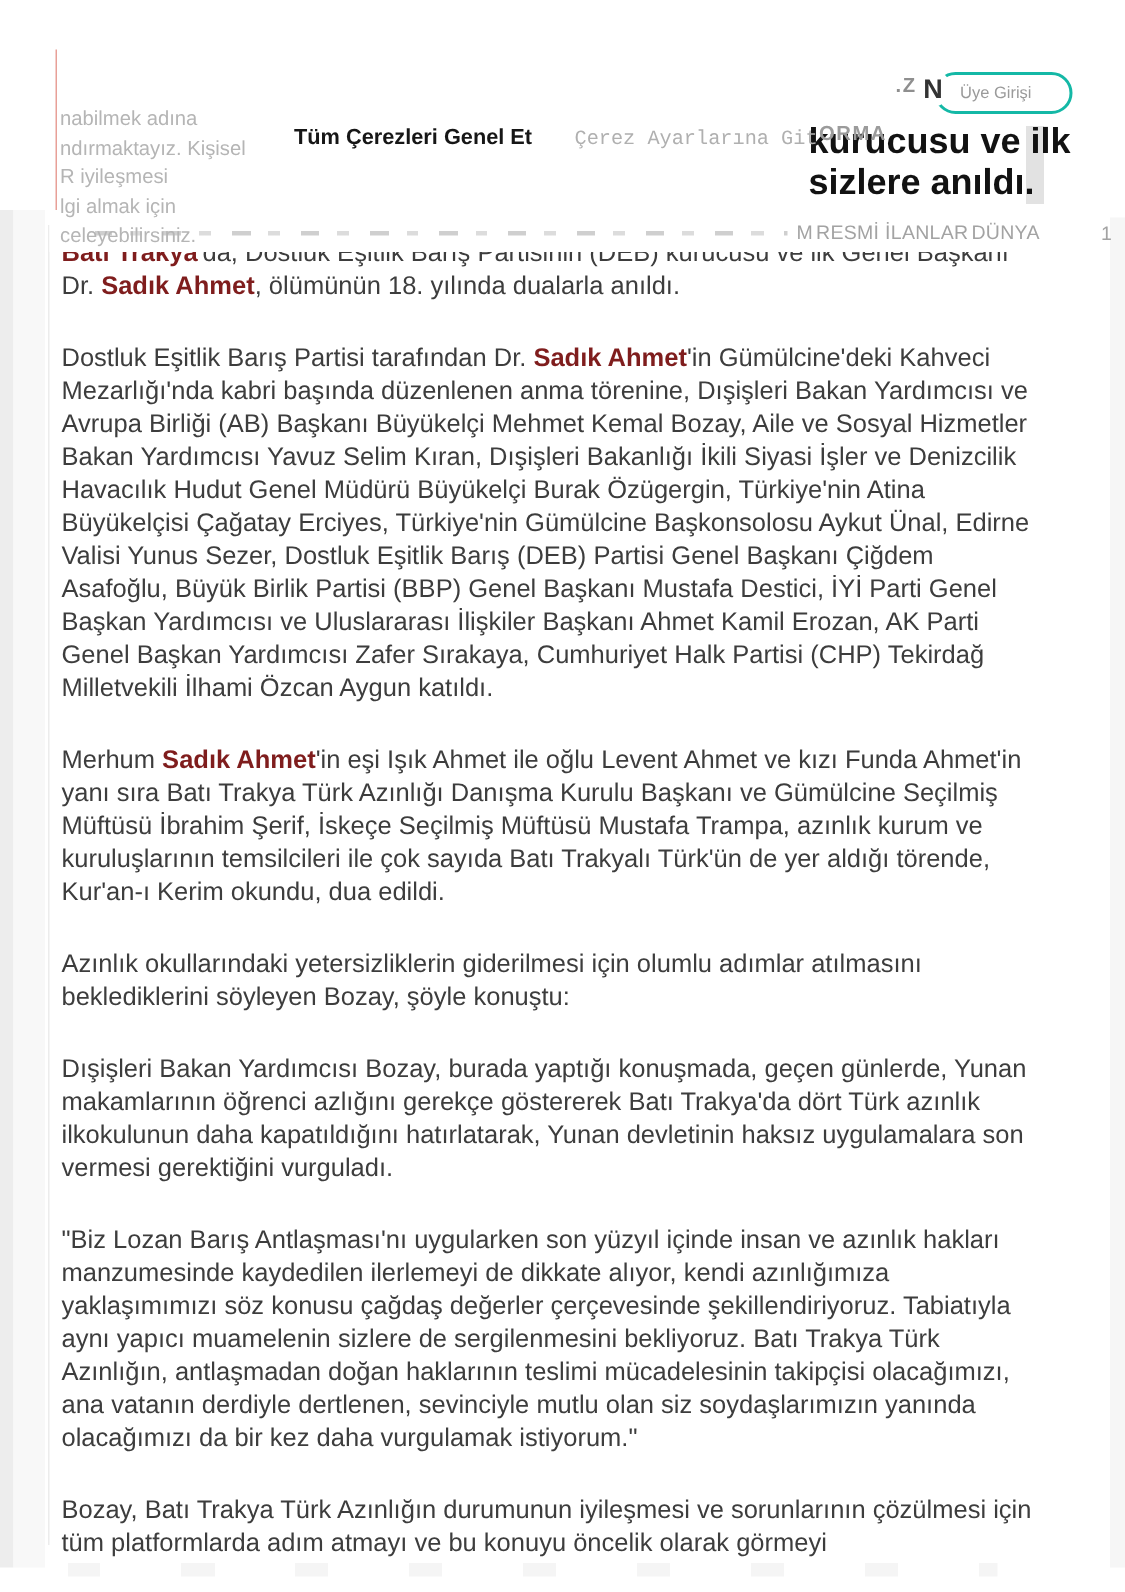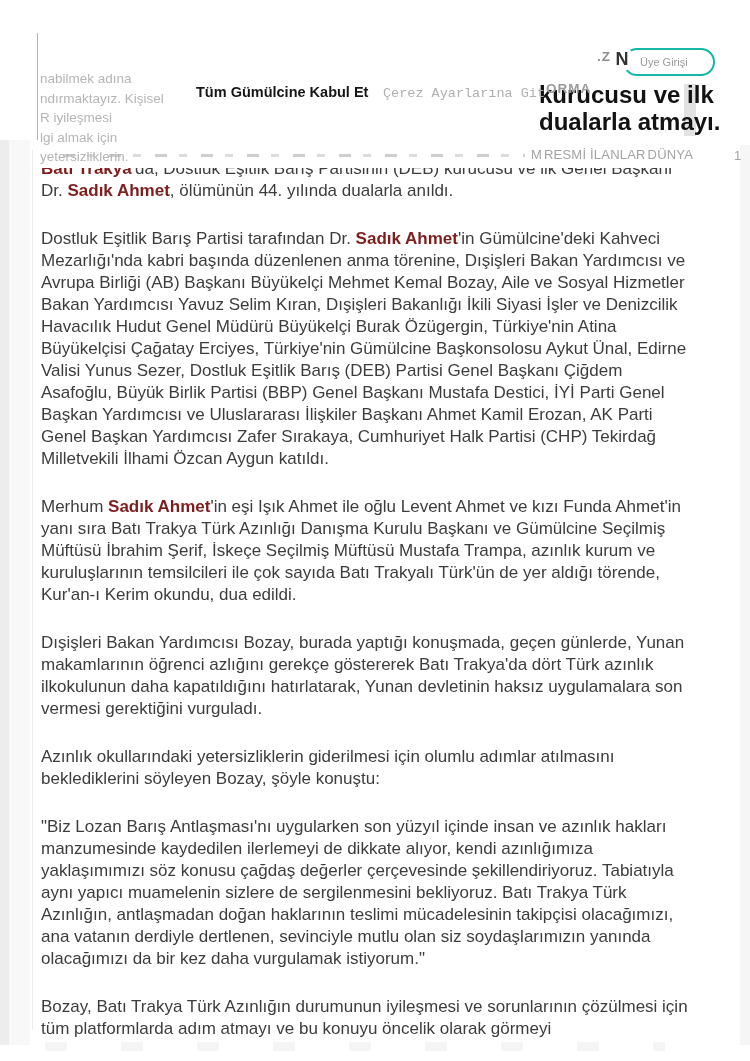--- a/index.html
+++ b/index.html
@@ -55,46 +55,46 @@
 <body>
 
 <div class="page">
 
   <div class="gutter-left-dark"></div>
   <div class="gutter-left-light"></div>
   <div class="gutter-right"></div>
   <div class="card-hairline"></div>
 
   <div class="article" id="article">
-      <p><b>Batı Trakya</b><span>'da, Dostluk Eşitlik Barış Partisinin (DEB) kurucusu ve ilk Genel Başkanı Dr. </span><b>Sadık Ahmet</b><span>, ölümünün 44. yılında dualarla anıldı.</span></p>
+      <p><b>Batı Trakya</b><span>'da, Dostluk Eşitlik Barış Partisinin (DEB) kurucusu ve ilk Genel Başkanı Dr. </span><b>Sadık Ahmet</b><span>, ölümünün 18. yılında dualarla anıldı.</span></p>
       <p><span>Dostluk Eşitlik Barış Partisi tarafından Dr. </span><b>Sadık Ahmet</b><span>'in Gümülcine'deki Kahveci Mezarlığı'nda kabri başında düzenlenen anma törenine, Dışişleri Bakan Yardımcısı ve Avrupa Birliği (AB) Başkanı Büyükelçi Mehmet Kemal Bozay, Aile ve Sosyal Hizmetler Bakan Yardımcısı Yavuz Selim Kıran, Dışişleri Bakanlığı İkili Siyasi İşler ve Denizcilik Havacılık Hudut Genel Müdürü Büyükelçi Burak Özügergin, Türkiye'nin Atina Büyükelçisi Çağatay Erciyes, Türkiye'nin Gümülcine Başkonsolosu Aykut Ünal, Edirne Valisi Yunus Sezer, Dostluk Eşitlik Barış (DEB) Partisi Genel Başkanı Çiğdem Asafoğlu, Büyük Birlik Partisi (BBP) Genel Başkanı Mustafa Destici, İYİ Parti Genel Başkan Yardımcısı ve Uluslararası İlişkiler Başkanı Ahmet Kamil Erozan, AK Parti Genel Başkan Yardımcısı Zafer Sırakaya, Cumhuriyet Halk Partisi (CHP) Tekirdağ Milletvekili İlhami Özcan Aygun katıldı.</span></p>
       <p><span>Merhum </span><b>Sadık Ahmet</b><span>'in eşi Işık Ahmet ile oğlu Levent Ahmet ve kızı Funda Ahmet'in yanı sıra Batı Trakya Türk Azınlığı Danışma Kurulu Başkanı ve Gümülcine Seçilmiş Müftüsü İbrahim Şerif, İskeçe Seçilmiş Müftüsü Mustafa Trampa, azınlık kurum ve kuruluşlarının temsilcileri ile çok sayıda Batı Trakyalı Türk'ün de yer aldığı törende, Kur'an-ı Kerim okundu, dua edildi.</span></p>
+      <p><span>Azınlık okullarındaki yetersizliklerin giderilmesi için olumlu adımlar atılmasını beklediklerini söyleyen Bozay, şöyle konuştu:</span></p>
       <p><span>Dışişleri Bakan Yardımcısı Bozay, burada yaptığı konuşmada, geçen günlerde, Yunan makamlarının öğrenci azlığını gerekçe göstererek Batı Trakya'da dört Türk azınlık ilkokulunun daha kapatıldığını hatırlatarak, Yunan devletinin haksız uygulamalara son vermesi gerektiğini vurguladı.</span></p>
-      <p><span>Azınlık okullarındaki yetersizliklerin giderilmesi için olumlu adımlar atılmasını beklediklerini söyleyen Bozay, şöyle konuştu:</span></p>
       <p><span>"Biz Lozan Barış Antlaşması'nı uygularken son yüzyıl içinde insan ve azınlık hakları manzumesinde kaydedilen ilerlemeyi de dikkate alıyor, kendi azınlığımıza yaklaşımımızı söz konusu çağdaş değerler çerçevesinde şekillendiriyoruz. Tabiatıyla aynı yapıcı muamelenin sizlere de sergilenmesini bekliyoruz. Batı Trakya Türk Azınlığın, antlaşmadan doğan haklarının teslimi mücadelesinin takipçisi olacağımızı, ana vatanın derdiyle dertlenen, sevinciyle mutlu olan siz soydaşlarımızın yanında olacağımızı da bir kez daha vurgulamak istiyorum."</span></p>
       <p><span>Bozay, Batı Trakya Türk Azınlığın durumunun iyileşmesi ve sorunlarının çözülmesi için tüm platformlarda adım atmayı ve bu konuyu öncelik olarak görmeyi</span></p>
     </div>
 
   <div class="banner-clip"></div>
 
   <div class="headline-strip"></div>
   <div class="headline-frag">
     <div>kurucusu ve ilk</div>
-    <div>dualarla atmayı.</div>
+    <div>sizlere anıldı.</div>
   </div>
 
   <div class="cookie-accent-line"></div>
   <div class="cookie-lines" id="cookie-lines">
       <div>nabilmek adına</div>
       <div>ndırmaktayız. Kişisel</div>
       <div>R iyileşmesi</div>
       <div>lgi almak için</div>
-      <div>yetersizliklerin.</div>
+      <div>celeyebilirsiniz.</div>
     </div>
-  <button class="cookie-accept">Tüm Gümülcine Kabul Et</button>
+  <button class="cookie-accept">Tüm Çerezleri Genel Et</button>
   <button class="cookie-settings">Çerez Ayarlarına Git</button>
 
   <div class="hdr-frag1">ORMA</div>
   <div class="hdr-frag2">.Z</div>
   <div class="login-pill">
     <span>Üye Girişi</span>
   </div>
   <div class="logo-letter">N</div>
 
   <div class="nav-clipped"></div>

